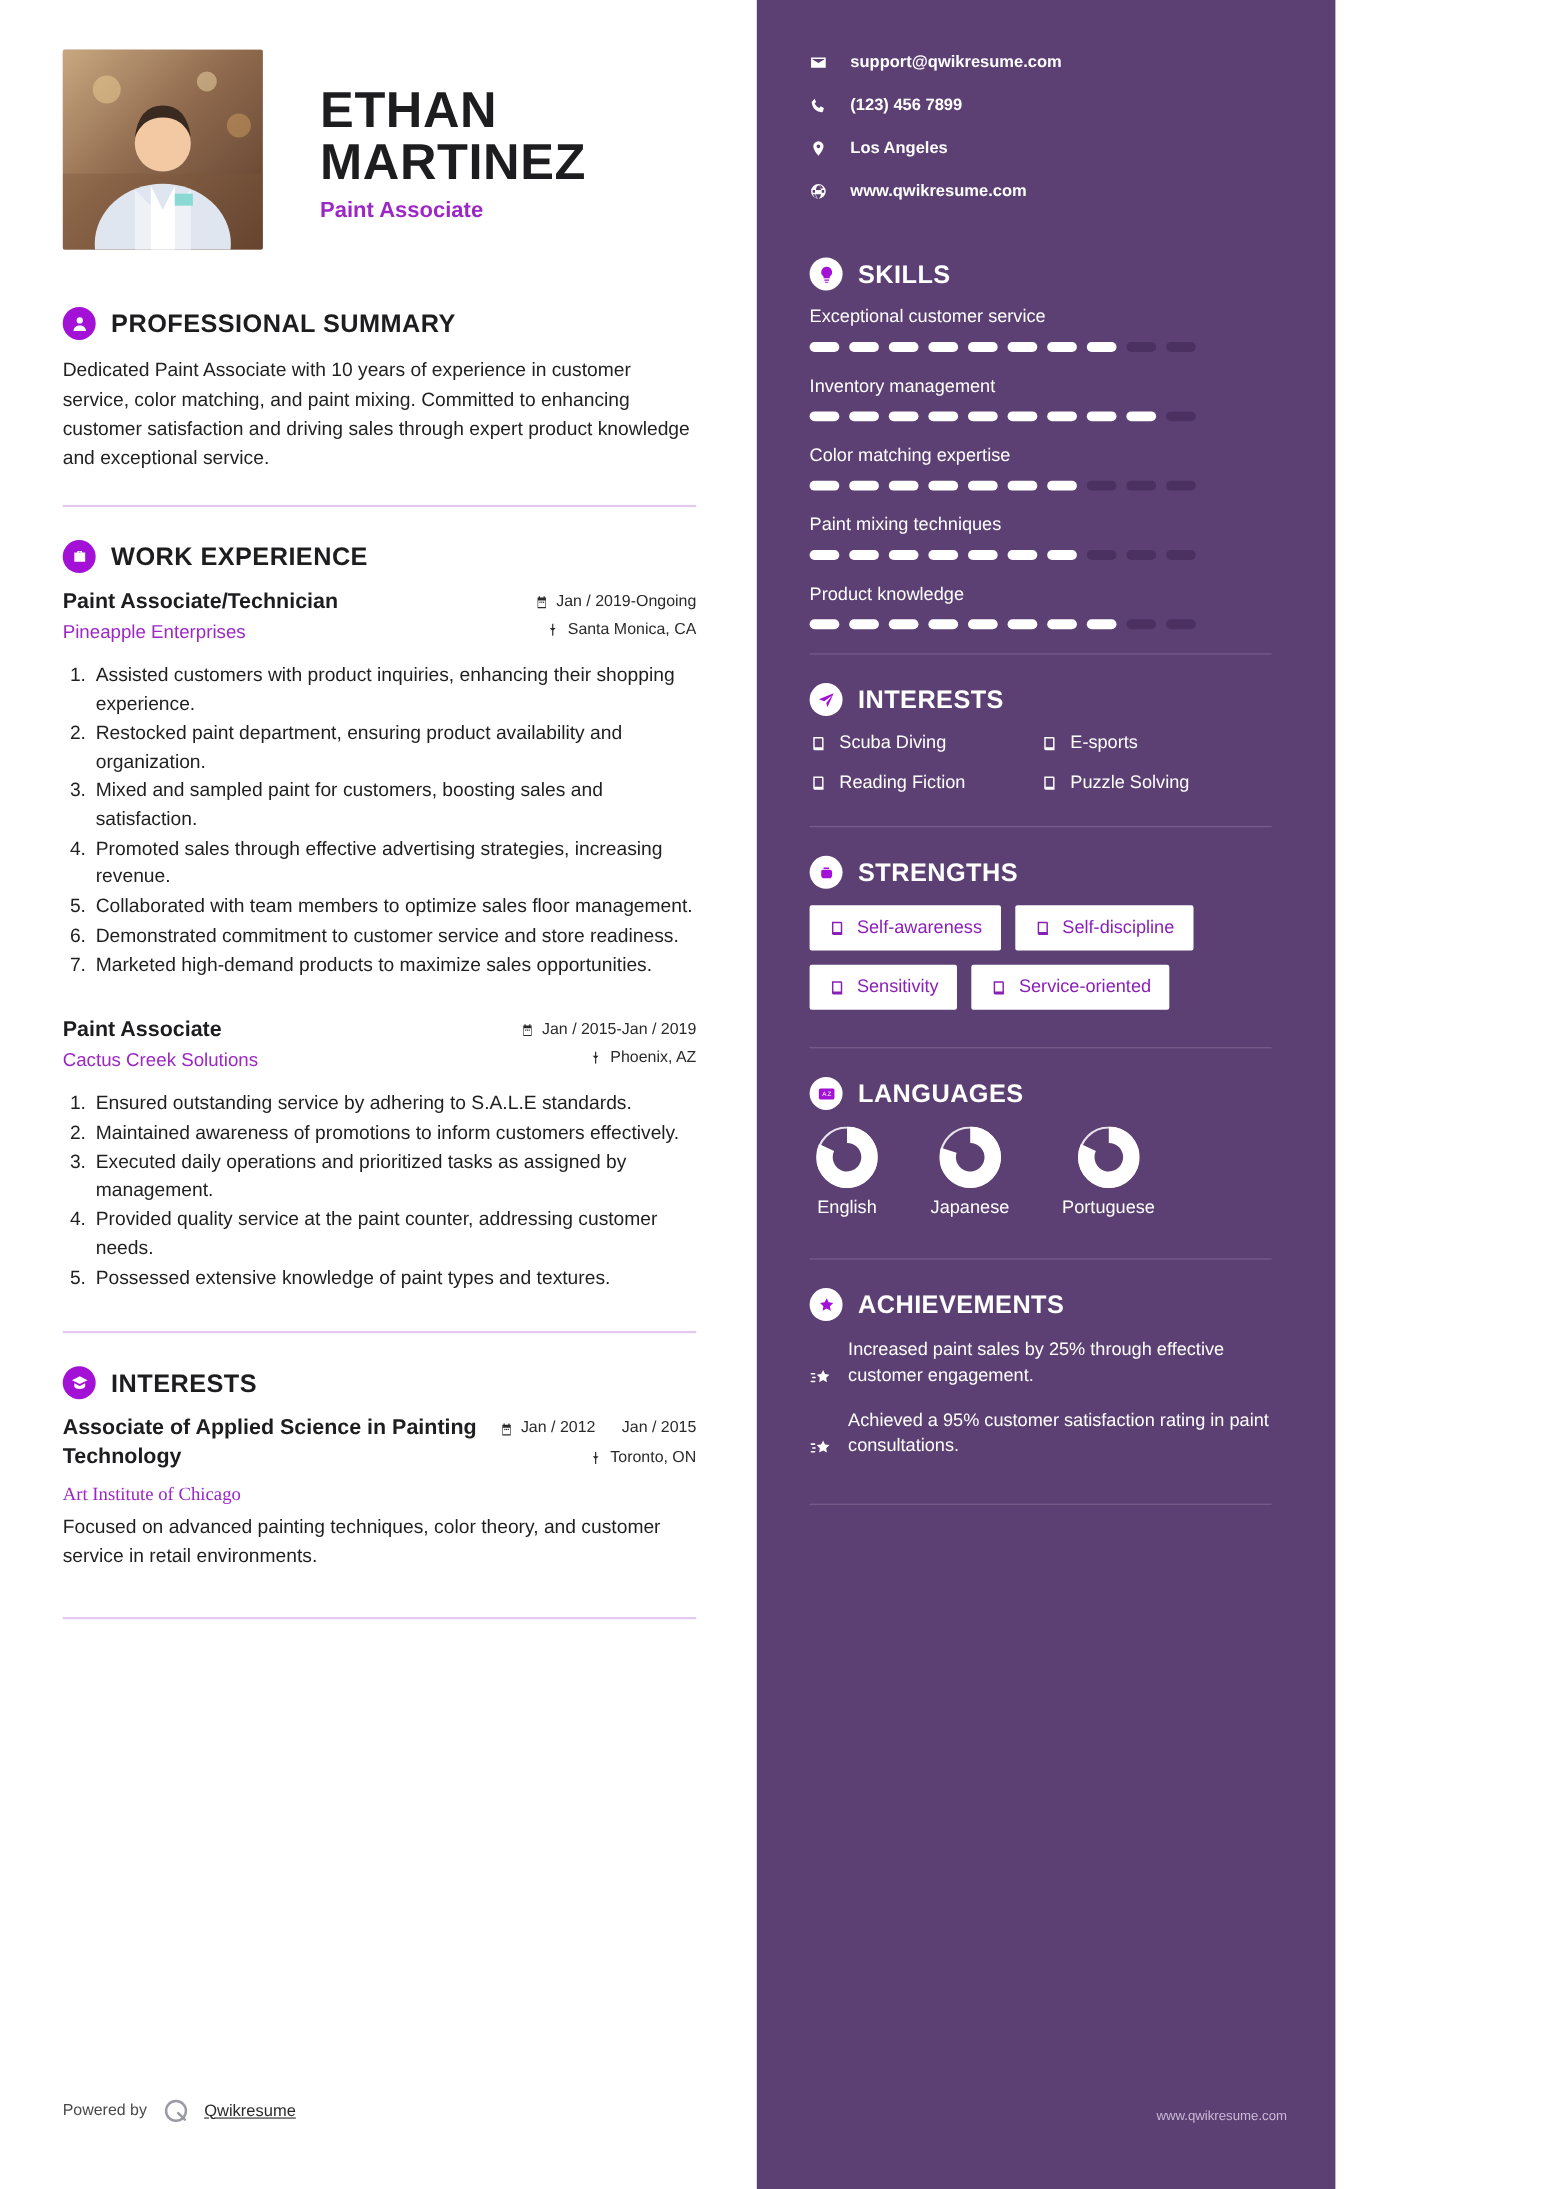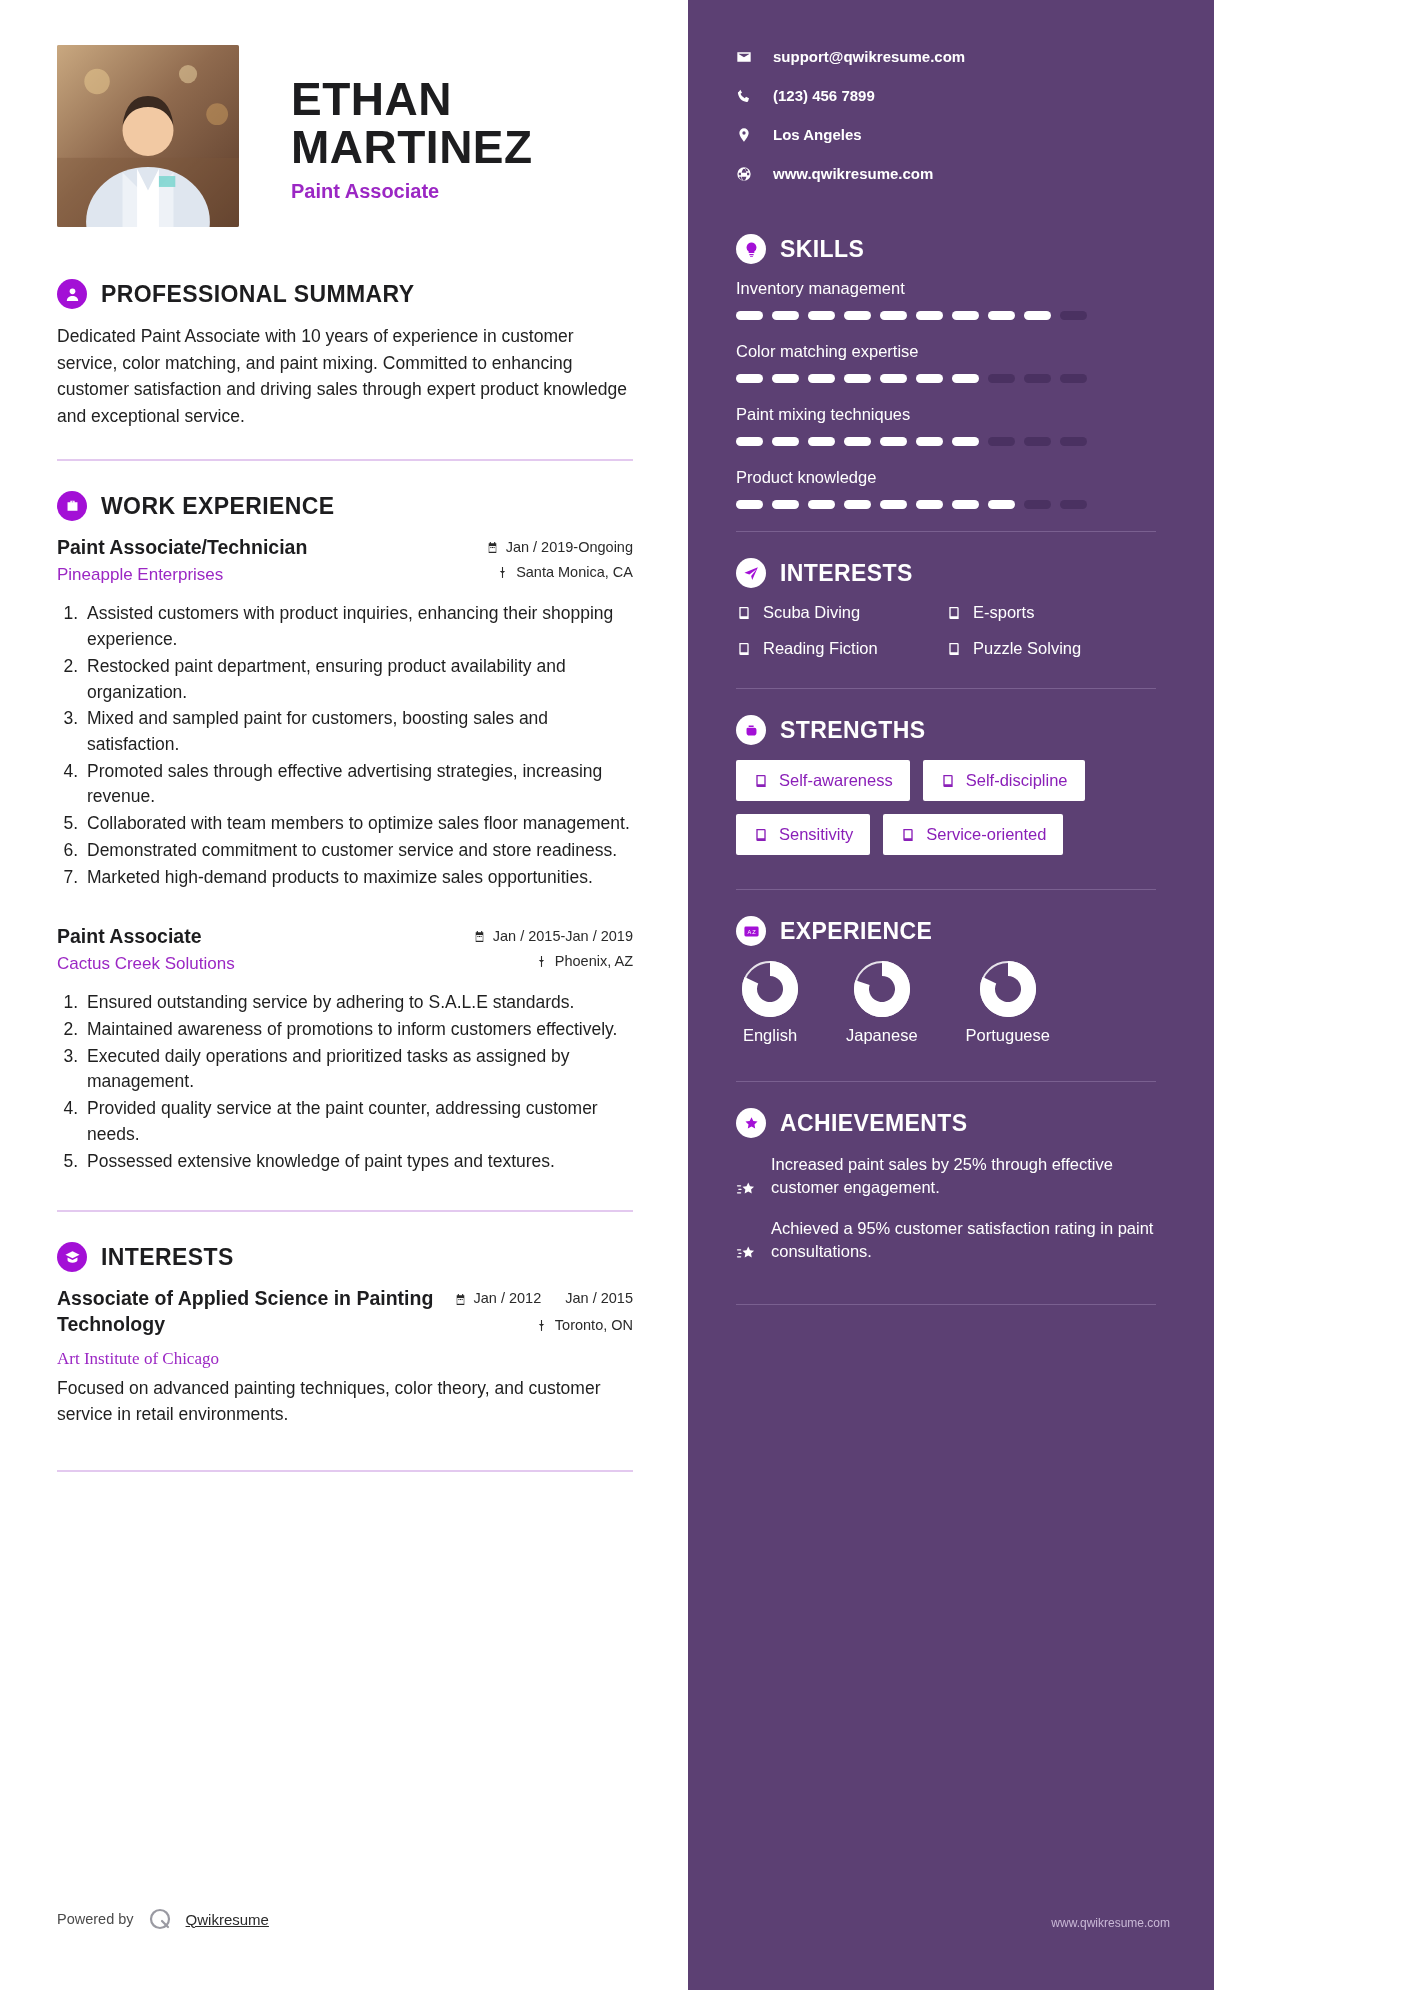--- a/index.html
+++ b/index.html
@@ -532,20 +532,35 @@
       <div class="s-head">
         <span class="s-icon">
           <svg viewBox="0 0 24 24">
               <path d="M12 2a7 7 0 0 0-4 12.7V17h8v-2.3A7 7 0 0 0 12 2zM9 18.5h6V20H9zm1 3h4v1h-4z"></path>
             </svg>
         </span>
         <span class="s-title">SKILLS</span>
       </div>
 
       <div class="skill">
+        <div class="skill-name">Exceptional customer service</div>
+        <div class="dash-row">
+            <span class="dash"></span>
+            <span class="dash"></span>
+            <span class="dash"></span>
+            <span class="dash"></span>
+            <span class="dash"></span>
+            <span class="dash"></span>
+            <span class="dash"></span>
+            <span class="dash"></span>
+            <span class="dash off"></span>
+            <span class="dash off"></span>
+          </div>
+      </div>
+      <div class="skill">
         <div class="skill-name">Inventory management</div>
         <div class="dash-row">
             <span class="dash"></span>
             <span class="dash"></span>
             <span class="dash"></span>
             <span class="dash"></span>
             <span class="dash"></span>
             <span class="dash"></span>
             <span class="dash"></span>
             <span class="dash"></span>
@@ -682,21 +697,21 @@
 
     <div>
       <div class="s-head">
         <span class="s-icon">
           <svg viewBox="0 0 24 24">
               <rect x="2" y="5" width="20" height="14" rx="2"></rect>
               <text x="6.5" y="15" font-size="8" fill="#ffffff" font-family="Liberation Sans, sans-serif">A</text>
               <text x="13" y="15" font-size="8" fill="#ffffff" font-family="Liberation Sans, sans-serif">Z</text>
             </svg>
         </span>
-        <span class="s-title">EXPERIENCE</span>
+        <span class="s-title">LANGUAGES</span>
       </div>
       <div class="lang-row">
         <div class="lang-item">
           <div class="donut"><svg viewBox="0 0 56 56" width="56" height="56">
                 <circle cx="28" cy="28" r="27" fill="none" stroke="#ffffff" stroke-width="2" opacity="0.85"></circle>
                 <path d="M 28.00 0.00 A 28 28 0 1 1 2.66 16.08 L 16.24 22.46 A 13 13 0 1 0 28.00 15.00 Z" fill="#ffffff"></path>
               </svg></div>
           <div class="lang-label">English</div>
         </div>
         <div class="lang-item">

